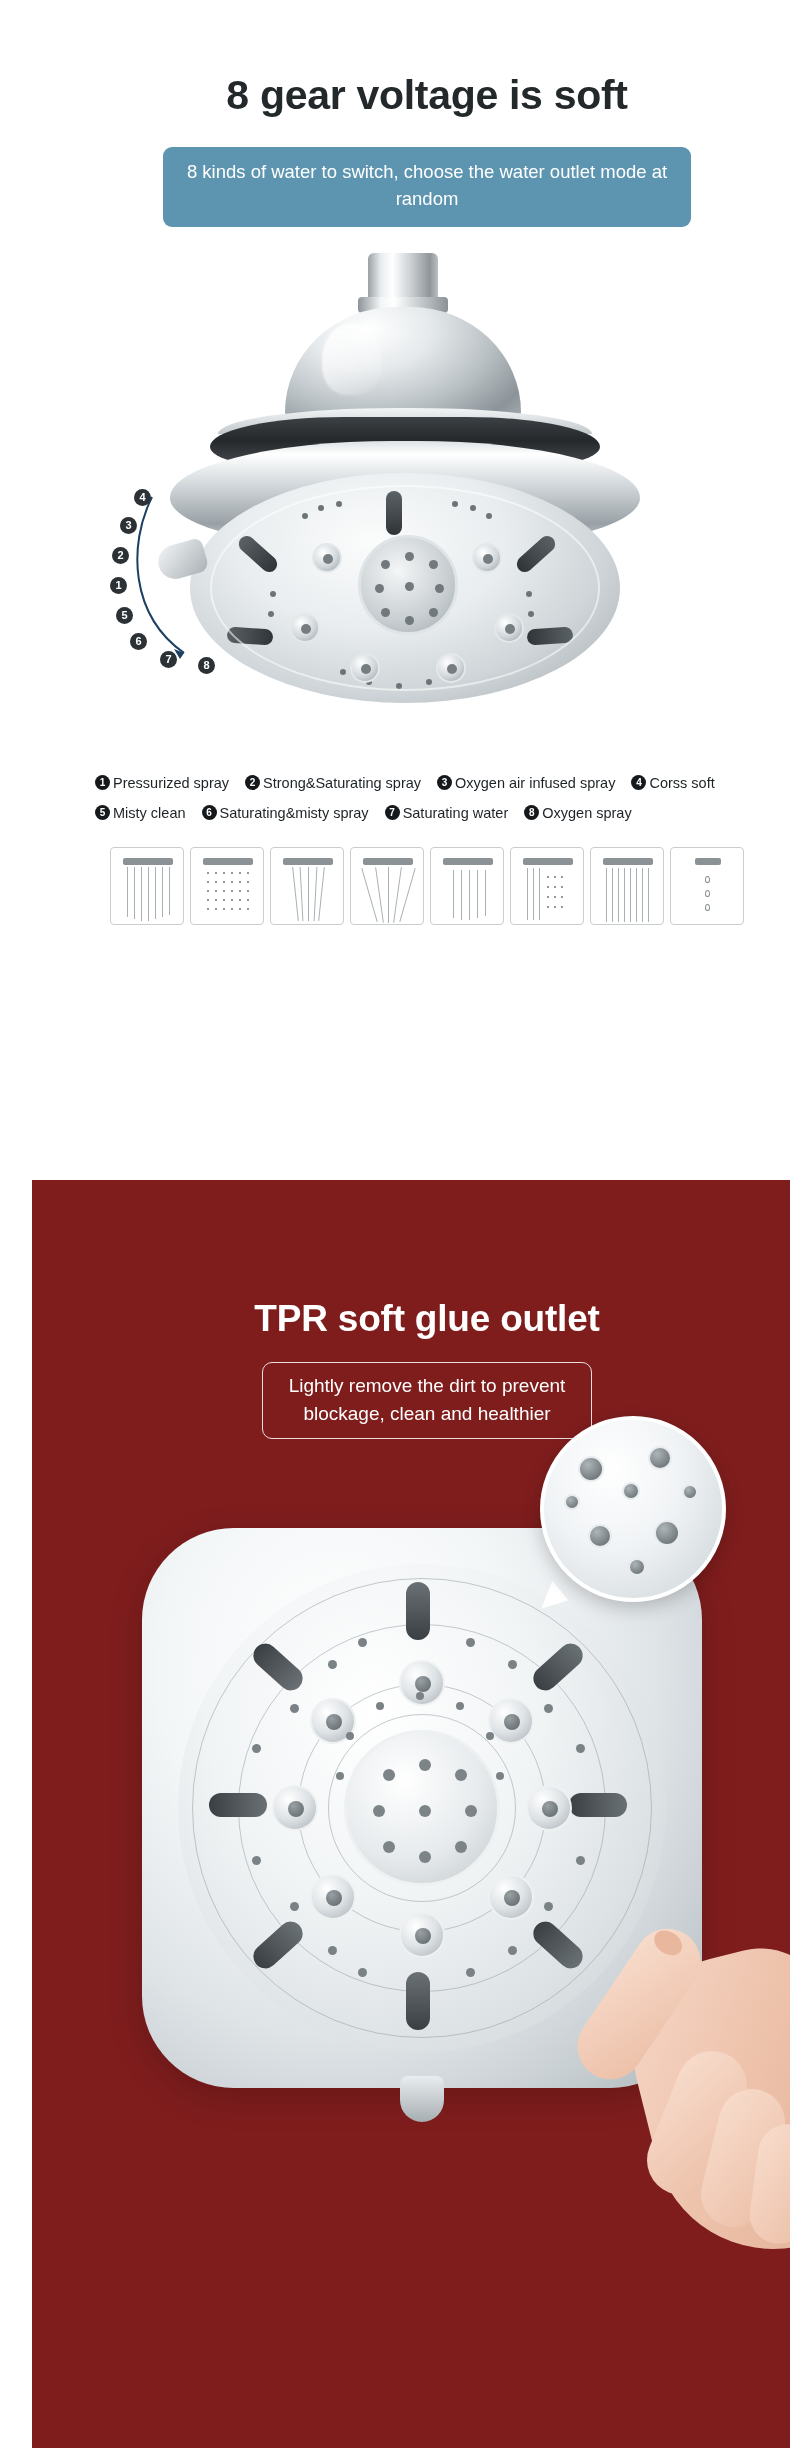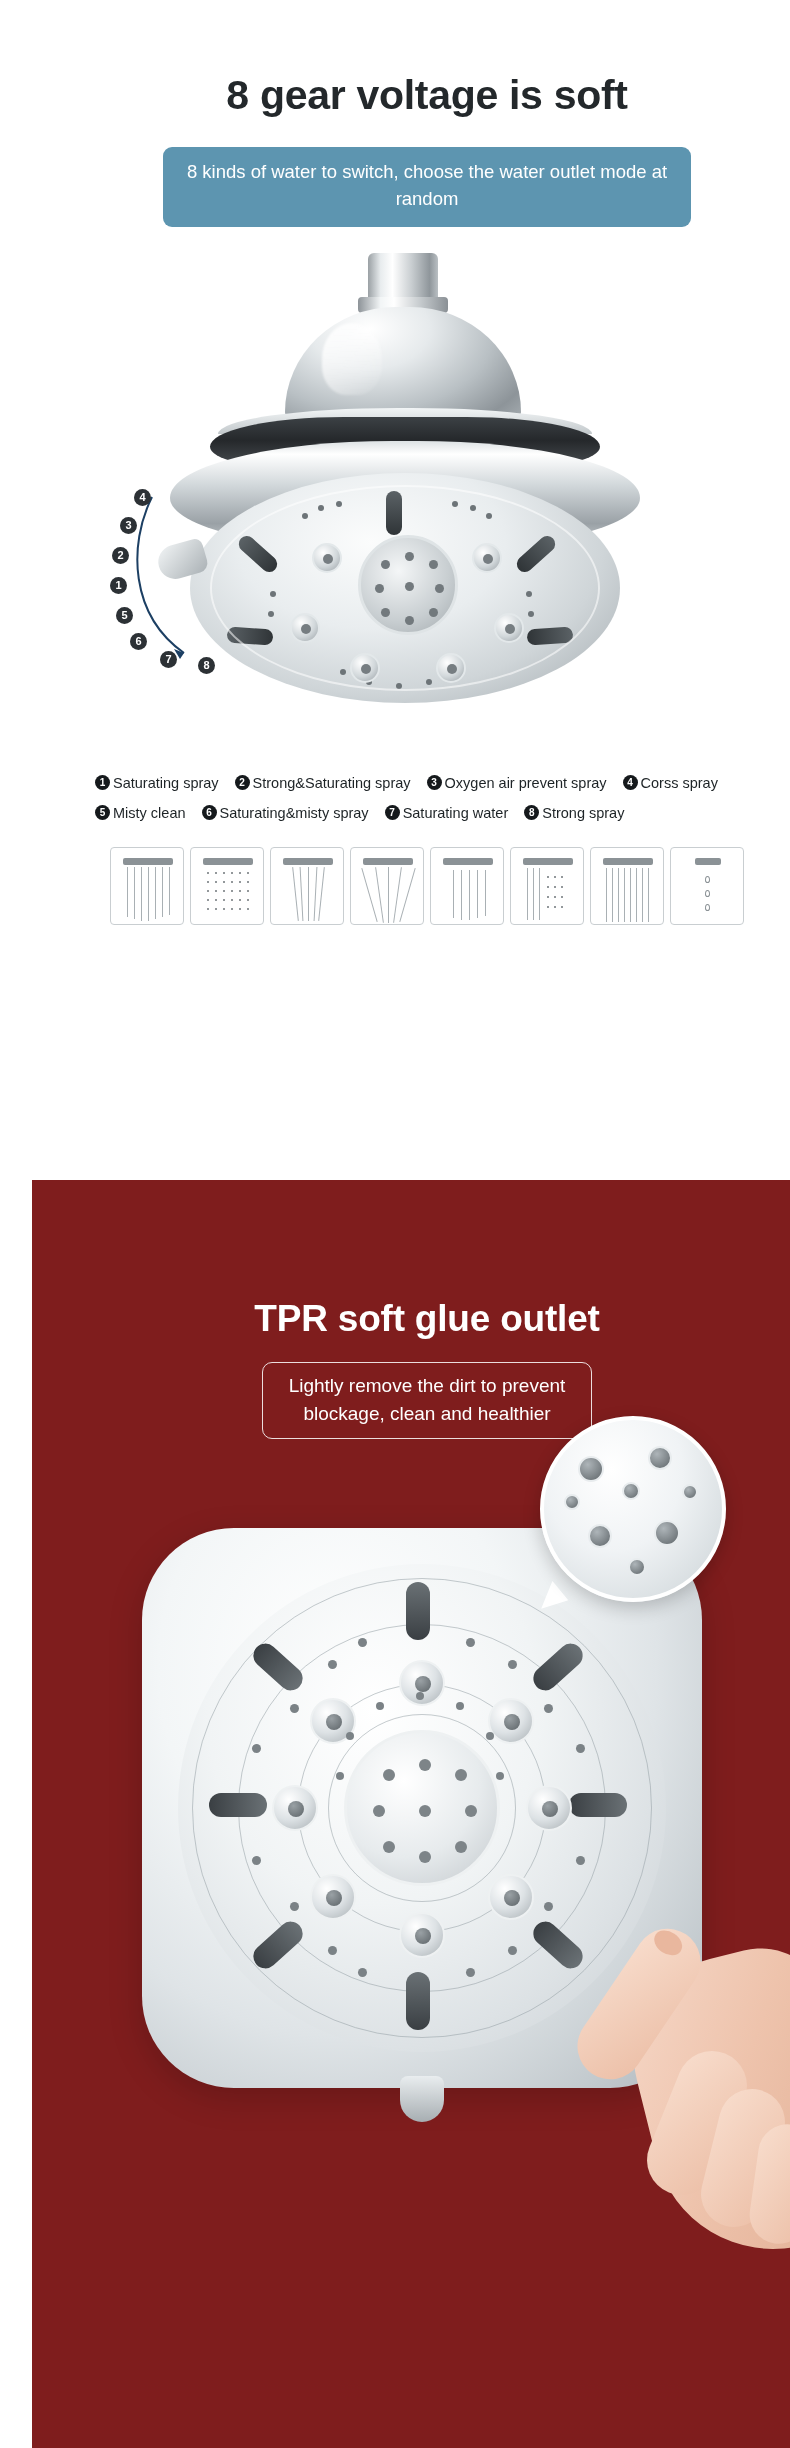--- a/index.html
+++ b/index.html
@@ -453,51 +453,51 @@
         <div class="arcnum" style="left:6px;   top:158px;">6</div>
         <div class="arcnum" style="left:36px;  top:176px;">7</div>
         <div class="arcnum" style="left:74px;  top:182px;">8</div>
       </div>
     </div>
 
     <div class="legend">
       <div class="legend-row">
         <div class="legend-item">
           <span class="lnum">1</span>
-          <span>Saturating spray</span>
+          <span>Pressurized spray</span>
         </div>
         <div class="legend-item">
           <span class="lnum">2</span>
           <span>Strong&amp;Saturating spray</span>
         </div>
         <div class="legend-item">
           <span class="lnum">3</span>
-          <span>Oxygen air prevent spray</span>
+          <span>Oxygen air infused spray</span>
         </div>
         <div class="legend-item">
           <span class="lnum">4</span>
-          <span>Corss spray</span>
+          <span>Corss soft</span>
         </div>
       </div>
       <div class="legend-row">
         <div class="legend-item">
           <span class="lnum">5</span>
           <span>Misty clean</span>
         </div>
         <div class="legend-item">
           <span class="lnum">6</span>
           <span>Saturating&amp;misty spray</span>
         </div>
         <div class="legend-item">
           <span class="lnum">7</span>
           <span>Saturating water</span>
         </div>
         <div class="legend-item">
           <span class="lnum">8</span>
-          <span>Strong spray</span>
+          <span>Oxygen spray</span>
         </div>
       </div>
     </div>
 
     <div class="strip">
 
       <div class="sbox">
         <div class="shead"></div>
         <div class="sline" style="left:16px; top:19px; height:50px;"></div>
         <div class="sline" style="left:23px; top:19px; height:52px;"></div>

